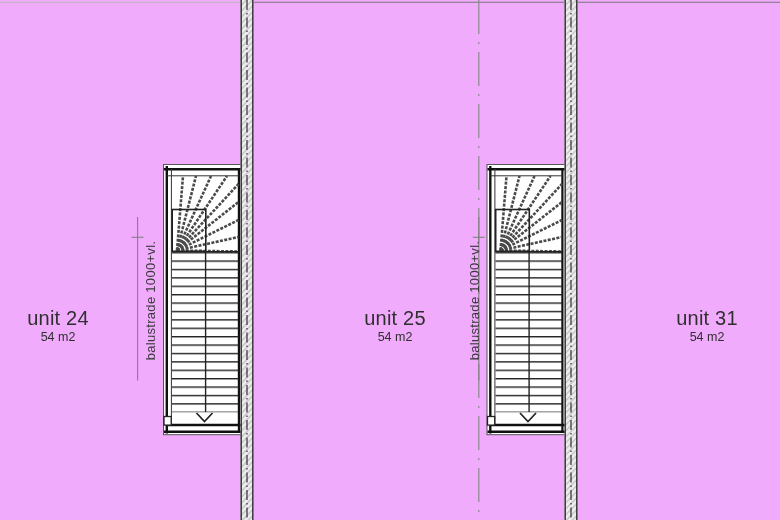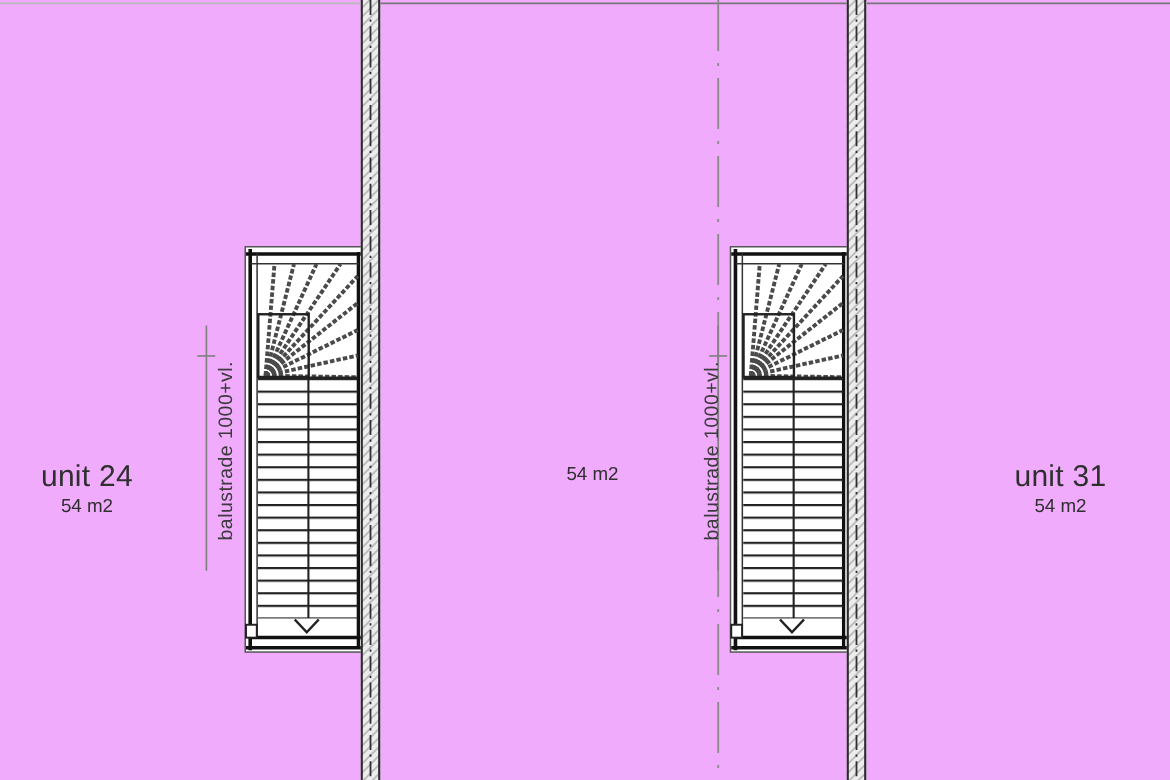--- a/index.html
+++ b/index.html
@@ -123,20 +123,21 @@
   </svg>
 
   <div class="balustrade-label" style="left:70px; top:293px;">balustrade 1000+vl.</div>
   <div class="balustrade-label" style="left:394px; top:293px;">balustrade 1000+vl.</div>
 
   <div class="unit-label" style="left:-12px; top:308px;">
     <div class="unit-name">unit 24</div>
     <div class="unit-area">54 m2</div>
   </div>
   <div class="unit-label" style="left:325px; top:308px;">
+    <div class="unit-name">unit 25</div>
     <div class="unit-area">54 m2</div>
   </div>
   <div class="unit-label" style="left:637px; top:308px;">
     <div class="unit-name">unit 31</div>
     <div class="unit-area">54 m2</div>
   </div>
 
 </div>
 
 </body></html>

